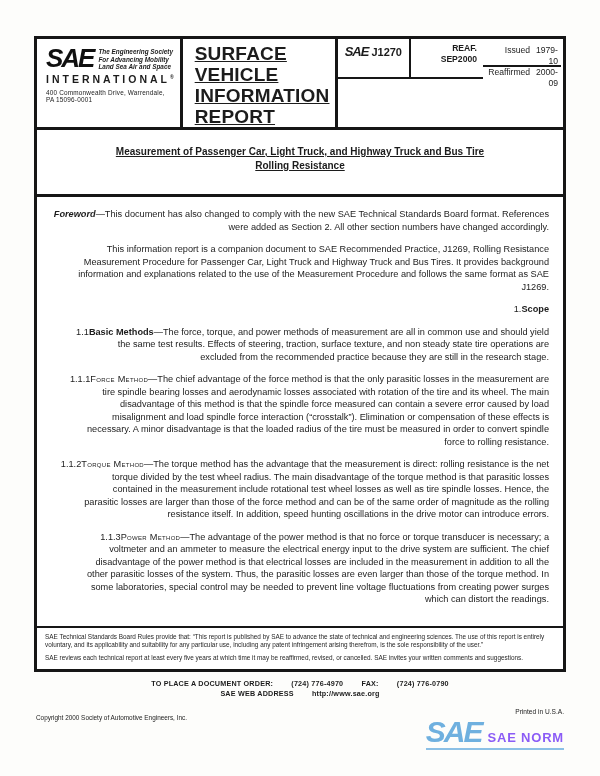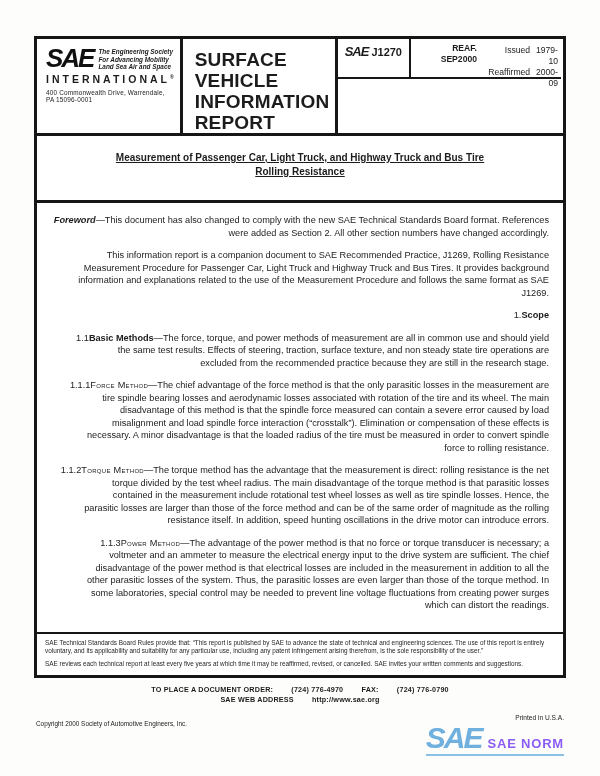--- a/index.html
+++ b/index.html
@@ -13,29 +13,29 @@
 
   
   .header-row { display:flex; border-bottom:3px solid #161616; }
   .logo-cell { width:206px; border-right:3px solid #161616; padding:8px 6px 5px 9px; }
   .logo-top { display:flex; gap:5px; align-items:flex-start; }
   .sae-logo { font-size:26px; font-weight:bold; font-style:italic; letter-spacing:-2px; line-height:23px; color:#101010; }
   .taglines { font-size:6.4px; font-weight:bold; font-style:italic; line-height:7.6px; padding-top:1px; }
   .intl { font-size:10.5px; font-weight:bold; letter-spacing:3px; margin-top:2px; white-space:nowrap; }
   .reg { font-size:5px; vertical-align:super; letter-spacing:0; }
   .addr { font-size:6.4px; margin-top:4px; letter-spacing:0.2px; }
-  .doctype-cell { width:158px; border-right:3px solid #161616; padding:10px 0 0 12px; }
+  .doctype-cell { width:158px; border-right:3px solid #161616; padding:4px 0 0 12px;text-decoration:underline; }
   .doctype { font-size:19px; font-weight:bold; line-height:21px; width:140px; letter-spacing:0.2px; }
   .meta-cell { flex:1; display:flex; flex-direction:row; font-size:8.6px;text-align:right; }
   .meta-top { display:flex; border-bottom:2px solid #161616; height:40px; }
   .code { flex:1; padding:5px 7px; }
   .code .cb { font-style:italic; font-weight:bold; font-size:13px; letter-spacing:-1px; margin-right:3px; }
   .code .cn { font-weight:bold; font-size:11px; }
   .reaf { width:74px; border-left:2px solid #161616; padding:4px 6px; font-weight:bold; line-height:10.5px; }
-  .meta-mid { border-bottom:2px solid #161616; padding:6px 3px; height:40px; }
+  .meta-mid { border-bottom:2px solid #161616; padding:6px 3px; height:28px; }
   .meta-row { display:flex; line-height:11px; }
   .meta-row .lbl { width:50px; }
   .meta-bot { flex:1; padding:6px 7px;margin-left:47px; }
 
   
   .title-cell { border-bottom:3px solid #161616; padding:15px 50px 21px; text-align:center;text-decoration:underline; }
   .title { font-weight:bold; font-size:10px; line-height:14px; max-width:400px; margin:0 auto; }
 
   
   .bodytext { padding:11px 14px 10px; font-size:9.2px; line-height:12.5px; }

